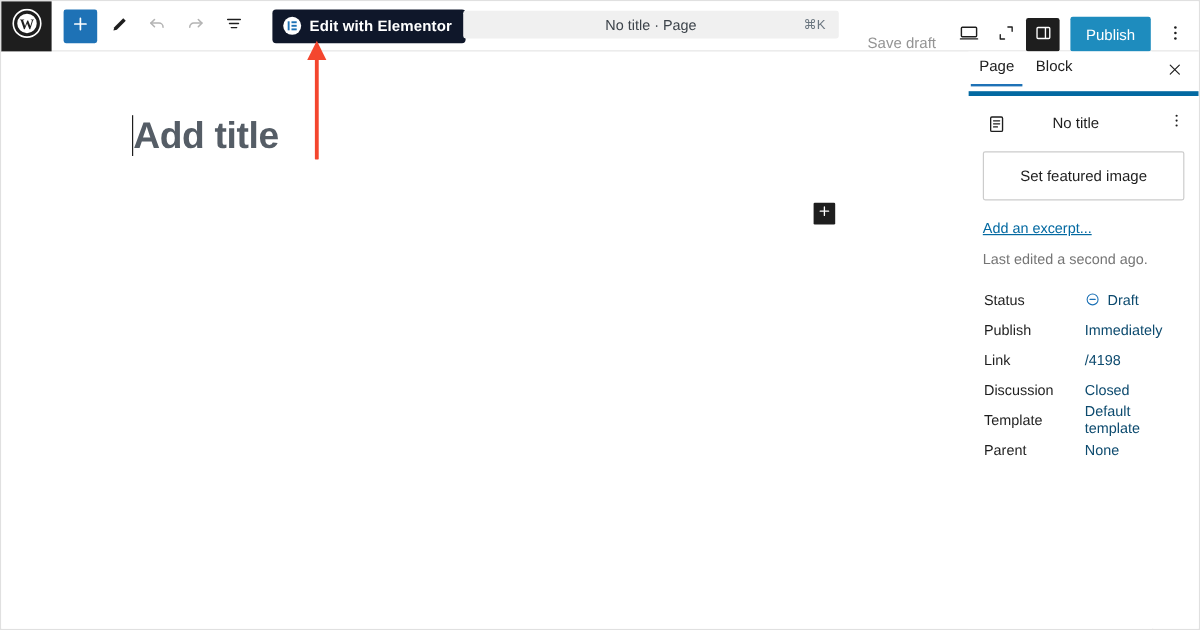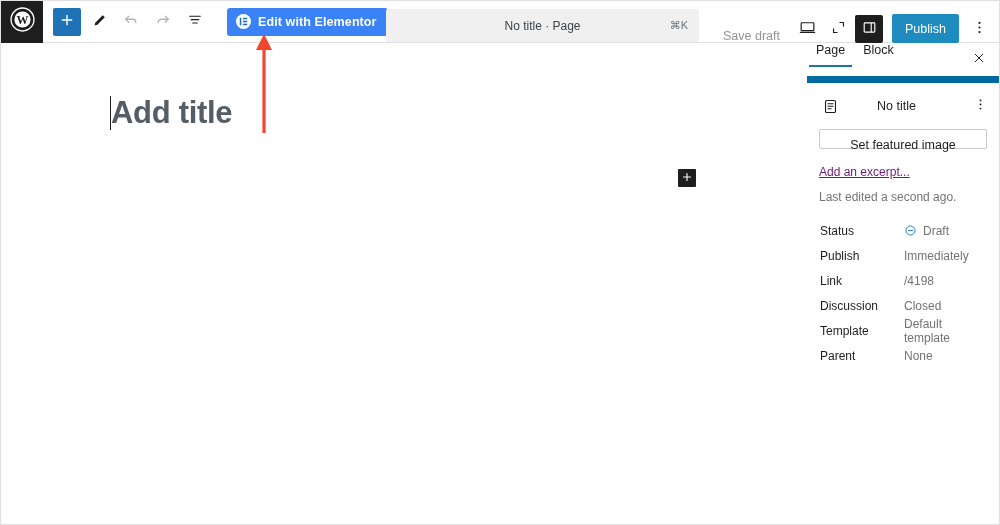--- a/index.html
+++ b/index.html
@@ -66,21 +66,21 @@
   }
   .icon-btn.primary-square {
     background: #1e72b6;
   }
   .icon-btn.dark-square {
     background: #1e1e1e;
   }
   .elementor-btn {
     margin-left: 14px;
     height: 28px;
-    background: #3b82f6;
+    background: #0f172a;
     border-radius: 3px;
     display: flex;
     align-items: center;
     gap: 7px;
     padding: 0 11px 0 9px;
     color: #fff;
     font-size: 12.5px;
     font-weight: bold;
     letter-spacing: 0.1px;
     cursor: pointer;
@@ -92,21 +92,21 @@
     background: #fff;
     display: flex;
     align-items: center;
     justify-content: center;
   }
   .cmdbar {
     position: absolute;
     left: 385px;
     top: 8px;
     width: 313px;
-    height: 33px;
+    height: 23px;
     background: #f0f0f0;
     border-radius: 2px;
     display: flex;
     align-items: center;
     justify-content: center;
     cursor: pointer;
   }
   .cmdbar-text {
     font-size: 12px;
     color: #3c434a;
@@ -219,23 +219,23 @@
     left: 806px;
     right: 0;
     bottom: 0;
     background: #fff;
     box-sizing: border-box;
     overflow: hidden;
   }
   .sb-tabs {
     position: relative;
     height: 33px;
-    border-bottom: 7px solid #0369a1;
-    display: flex;
-    align-items: flex-start;
+    border-bottom: 4px solid #0369a1;
+    display: flex;
+    align-items: center;
     padding-left: 0;
   }
   .sb-tab {
     font-size: 12.5px;
     color: #1e1e1e;
     padding: 0 9px 9px 9px;
     cursor: pointer;
     position: relative;
   }
   .sb-tab.active::after {
@@ -276,39 +276,39 @@
   .sb-doc-menu {
     position: absolute;
     right: 8px;
     width: 22px; height: 22px;
     display: flex; align-items: center; justify-content: center;
     cursor: pointer;
   }
   .featured-btn {
     display: block;
     margin: 2px 12px 0 12px;
-    height: 20px;
+    height: 41px;
     line-height: 30px;
     text-align: center;
     border: 1px solid #ccc;
     border-radius: 2px;
     font-size: 12.5px;
     color: #1e1e1e;
     background: #fff;
     cursor: pointer;
     width: calc(100% - 24px);
     box-sizing: border-box;
     font-family: inherit;
     padding: 0;
   }
   .excerpt-link {
     display: inline-block;
     margin: 16px 0 0 12px;
     font-size: 12px;
-    color: #701a75;
+    color: #0369a1;
     text-decoration: underline;
     cursor: pointer;
   }
   .last-edited {
     margin: 10px 0 0 12px;
     font-size: 12px;
     color: #757575;
   }
   .meta-list {
     margin-top: 14px;
@@ -320,21 +320,21 @@
     padding: 0 13px;
   }
   .meta-label {
     width: 84px;
     flex: 0 0 84px;
     font-size: 12px;
     color: #1e1e1e;
   }
   .meta-value {
     font-size: 12px;
-    color: #737373;
+    color: #0c4a6e;
     cursor: pointer;
     display: flex;
     align-items: center;
     gap: 6px;
   }
   .status-icon {
     display: inline-flex;
     align-items: center;
   }
 </style>

